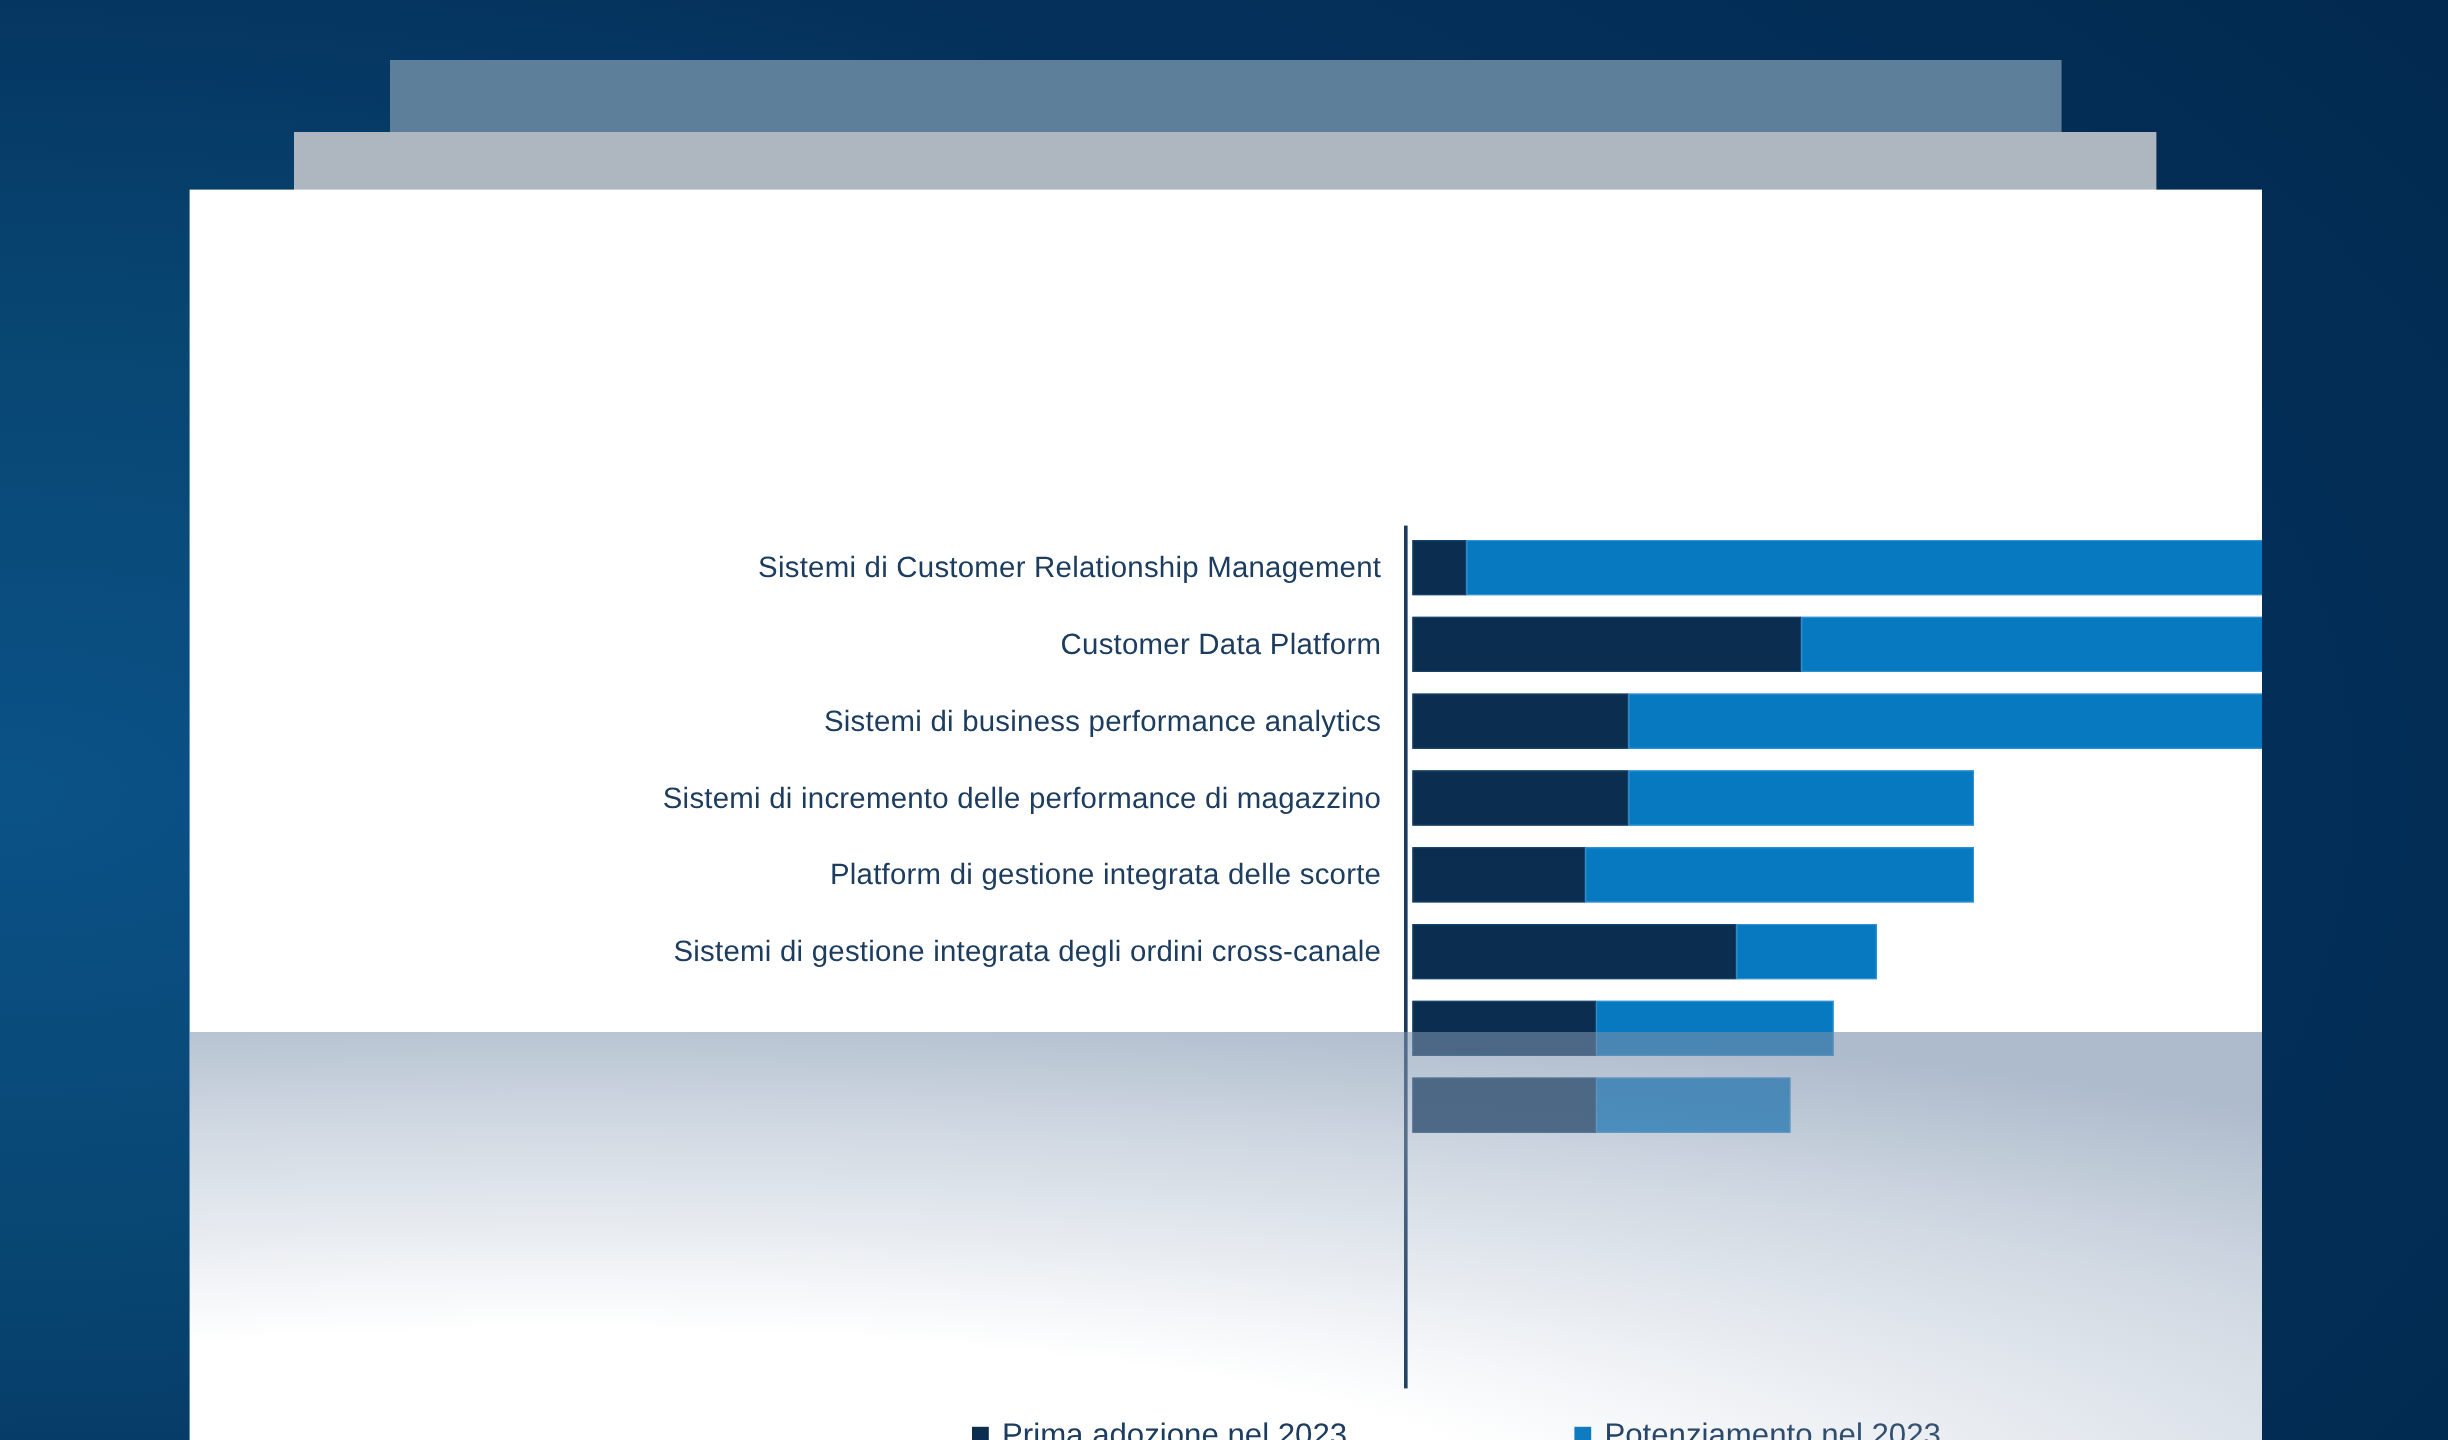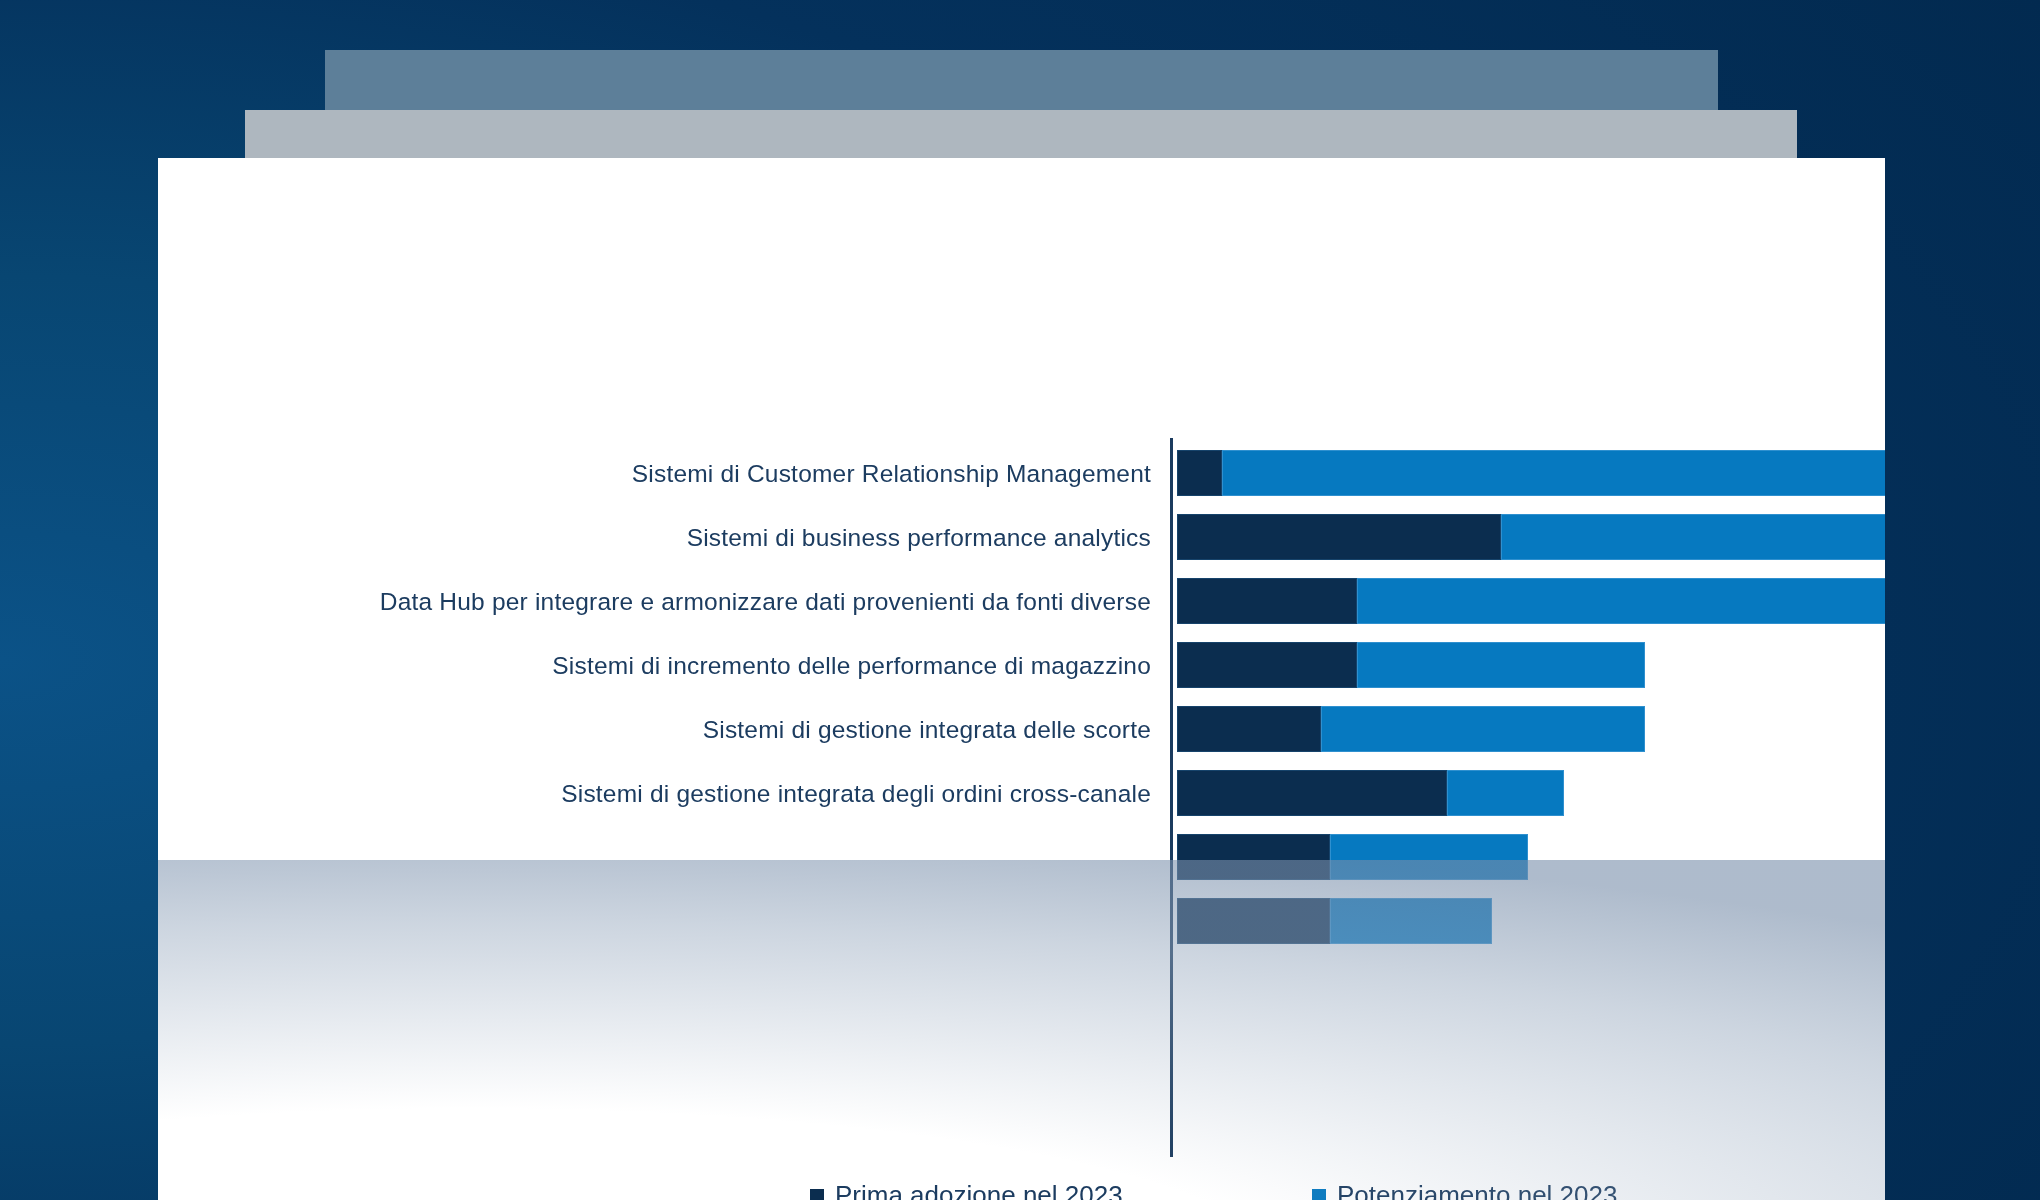--- a/index.html
+++ b/index.html
@@ -104,30 +104,30 @@
 
   <div class="card-white">
 
     <div class="chart">
 
       <div class="labels">
         <div class="lbl">
             <span>Sistemi di Customer Relationship Management</span>
           </div>
         <div class="lbl">
-            <span>Sistemi di business performance analytics</span>
+            <span>Customer Data Platform</span>
           </div>
         <div class="lbl">
-            <span>Data Hub per integrare e armonizzare dati provenienti da fonti diverse</span>
+            <span>Sistemi di business performance analytics</span>
           </div>
         <div class="lbl">
             <span>Sistemi di incremento delle performance di magazzino</span>
           </div>
         <div class="lbl">
-            <span>Sistemi di gestione integrata delle scorte</span>
+            <span>Platform di gestione integrata delle scorte</span>
           </div>
         <div class="lbl">
             <span>Sistemi di gestione integrata degli ordini cross-canale</span>
           </div>
       </div>
 
       <div class="axis-line"></div>
 
       <div class="rows" id="rows">
           <div class="row">

